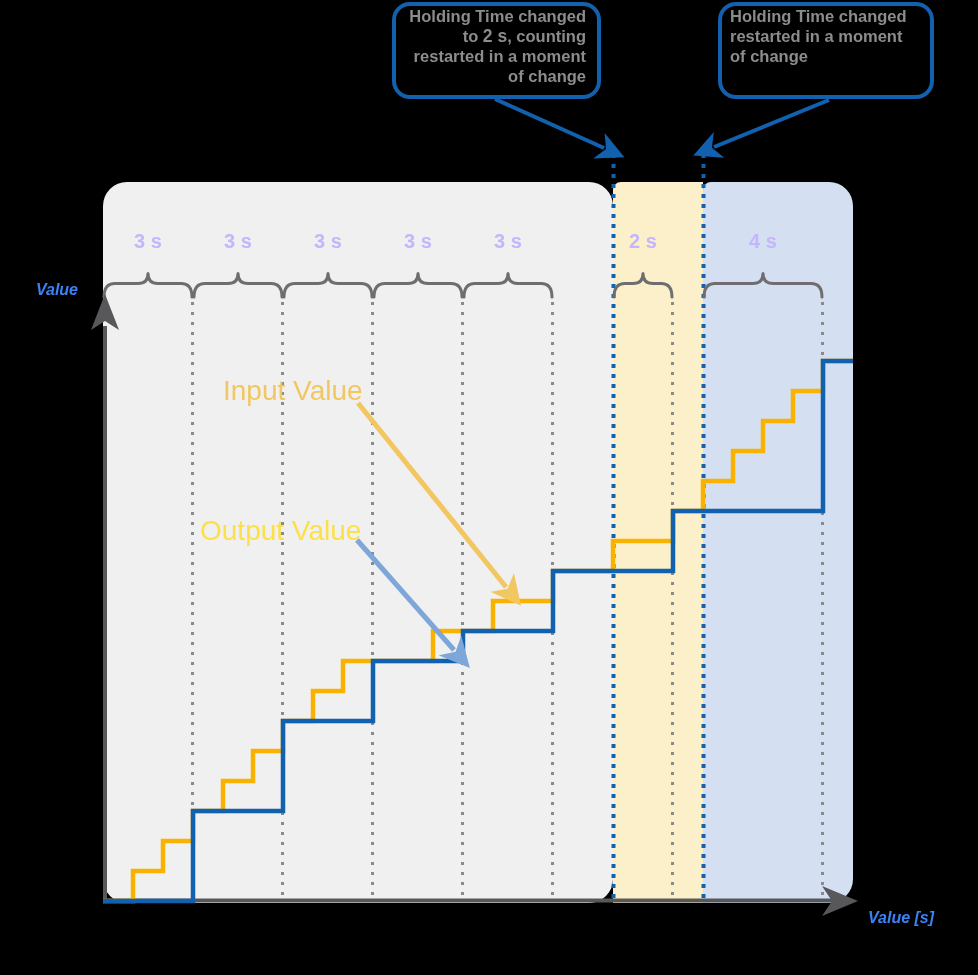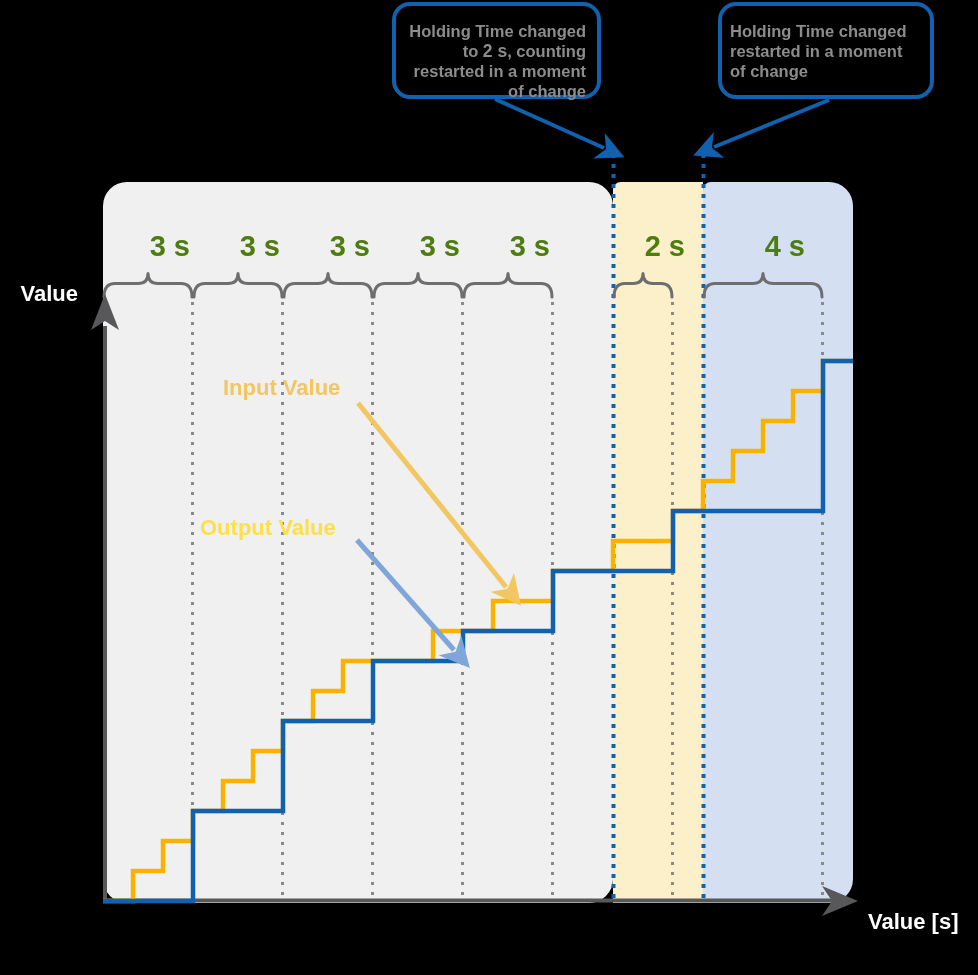--- a/index.html
+++ b/index.html
@@ -6,34 +6,34 @@
   #stage{
     position:relative;width:978px;height:975px;background:#000;
     font-family:"Liberation Sans",sans-serif;overflow:hidden;
   }
   .band{position:absolute;top:182px;height:721px;}
   .band-0{border-radius:24px;}
   .band-1{border-radius:8px 0 0 0;}
   .band-2{border-radius:8px 24px 24px 0;}
   #chart-svg{position:absolute;left:0;top:0;}
   .hold-label{
-    position:absolute;top:230px;width:84px;text-align:right;
-    font-size:29px;font-weight:600;color:#4d7c0f;
+    position:absolute;top:230px;width:84px;text-align:center;
+    font-size:20px;font-weight:600;color:#c4b5fd;
   }
-  .axis-label{position:absolute;font-size:22px;font-weight:600;color:#ffffff;}
+  .axis-label{position:absolute;font-size:16px;font-weight:600;color:#3b82f6;font-style:italic;}
   #value-label{left:10px;top:281px;width:68px;text-align:right;}
   #time-label{left:868px;top:909px;}
-  .series-label{position:absolute;font-size:22px;font-weight:700;}
+  .series-label{position:absolute;font-size:28px;font-weight:400;}
   #input-label{left:223px;top:375px;color:#F2C660;}
   #output-label{left:200px;top:515px;color:#fde047;}
   .callout{
     position:absolute;top:2px;height:97px;box-sizing:border-box;
     border:4px solid #1161AF;border-radius:18px;
     color:#8c8c8c;font-size:16.5px;line-height:20px;font-weight:600;
-    padding-top:15px;background:transparent;
+    padding-top:0;background:transparent;
   }
   #callout-left{left:392px;width:209px;text-align:right;padding-right:11px;}
   #callout-right{left:718px;width:216px;text-align:left;padding-left:8px;}
   .callout .b{font-weight:700;font-size:17.5px;}
 </style>
 </head>
 <body>
 
 <div id="stage">
 

